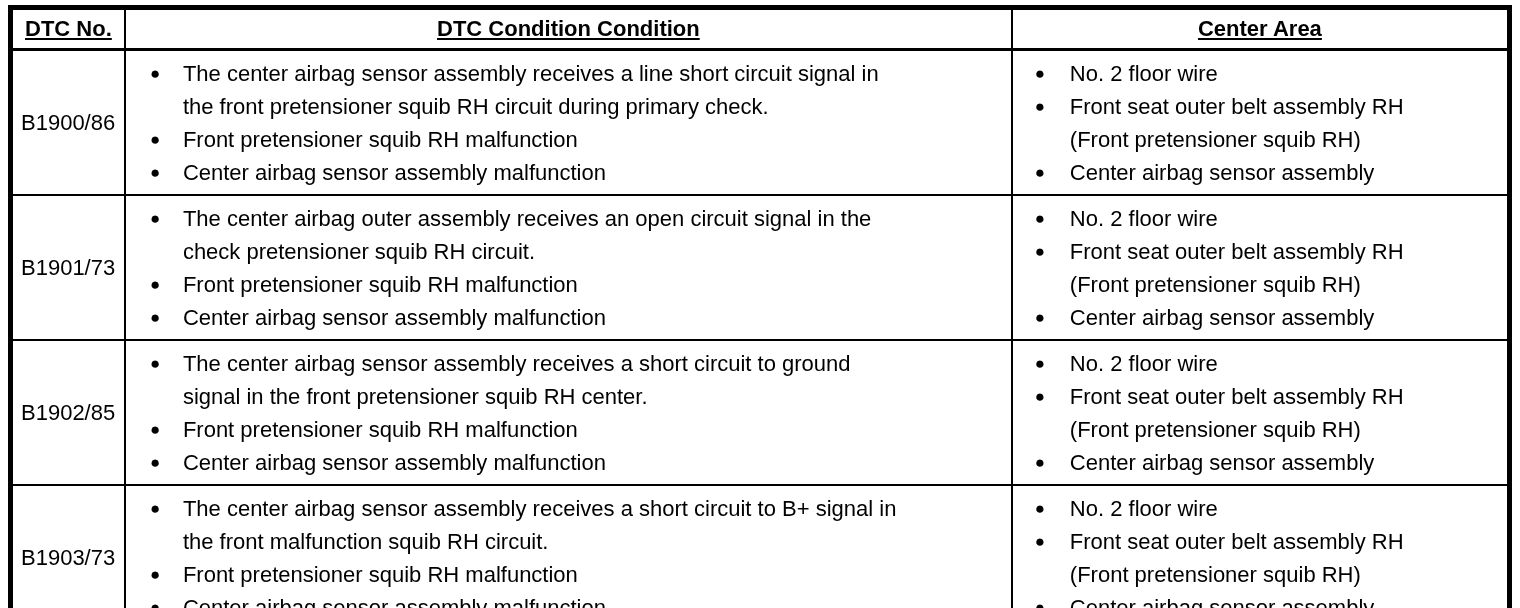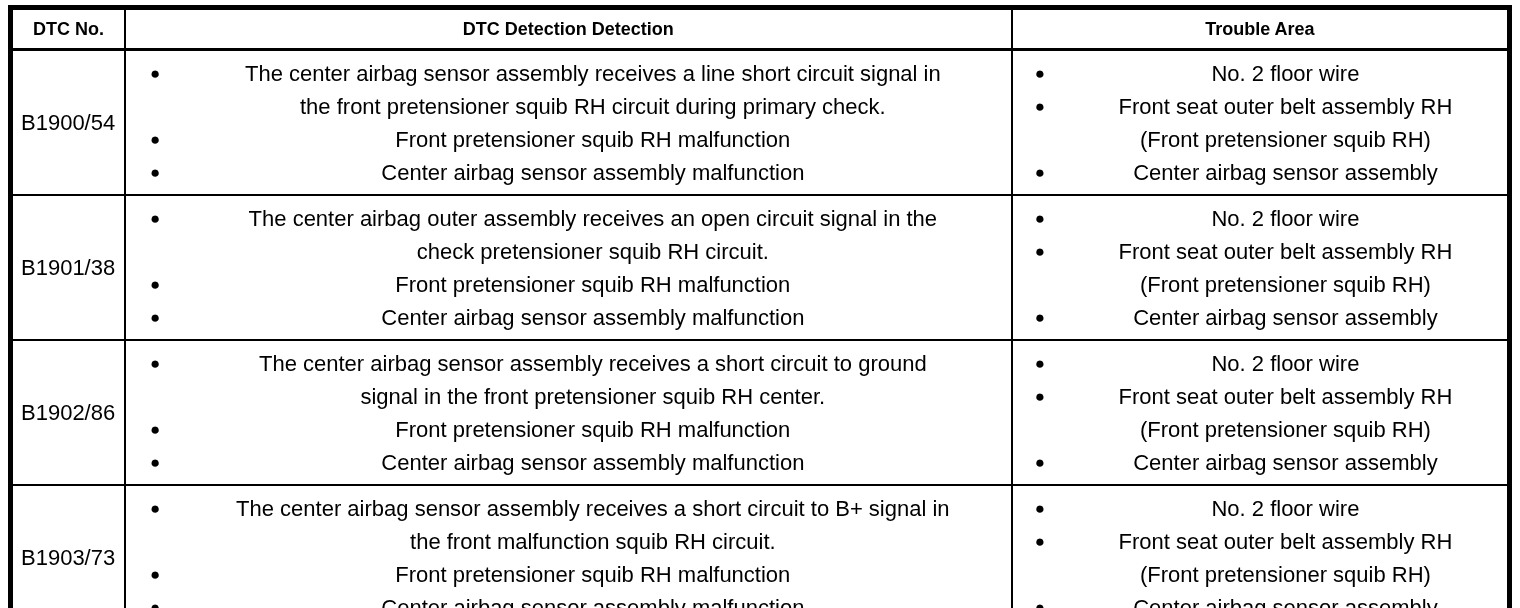--- a/index.html
+++ b/index.html
@@ -27,24 +27,25 @@
     width: 100%;
     border: 5px solid #000;
   }
   .dtc-table th, .dtc-table td {
     border: 2px solid #000;
     padding: 0;
   }
   .dtc-table thead th {
     border-bottom-width: 3px;
     height: 38px;
-    font-size: 18px;
+    font-size: 22px;
     font-weight: bold;
     text-align: center;
     vertical-align: middle;
+    text-decoration: underline;
   }
   .dtc-table tbody td {
     font-size: 22px;
     vertical-align: middle;
     height: 137px;
   }
   col.c-dtc    { width: 114px; }
   col.c-cond   { width: 884px; }
   col.c-area   { width: 496px; }
 
@@ -64,43 +65,42 @@
     flex: none;
     width: 33px;
     font-size: 17px;
     line-height: 33px;
   }
   .area-cell .bullet { width: 35px; }
   .lines { flex: 1; min-width: 0; }
   .line  {
     line-height: 33px;
     white-space: nowrap;
-    text-align: center;
   }
 </style>
 </head>
 <body>
 
 <div class="page">
   <table class="dtc-table">
     <colgroup>
       <col class="c-dtc">
       <col class="c-cond">
       <col class="c-area">
     </colgroup>
     <thead>
       <tr>
         <th>DTC No.</th>
-        <th>DTC Detection Detection</th>
-        <th>Trouble Area</th>
+        <th>DTC Condition Condition</th>
+        <th>Center Area</th>
       </tr>
     </thead>
     <tbody id="table-body">
   <tr>
-    <td class="dtc-cell">B1900/54</td>
+    <td class="dtc-cell">B1900/86</td>
     <td class="cond-cell">
             <div class="item">
               <span class="bullet">●</span>
               <div class="lines">
                 <div class="line">The center airbag sensor assembly receives a line short circuit signal in</div>
                 <div class="line">the front pretensioner squib RH circuit during primary check.</div>
               </div>
             </div>
             <div class="item">
               <span class="bullet">●</span>
@@ -132,21 +132,21 @@
             <div class="item">
               <span class="bullet">●</span>
               <div class="lines">
                 <div class="line">Center airbag sensor assembly</div>
               </div>
             </div>
           </td>
   </tr>
 
   <tr>
-    <td class="dtc-cell">B1901/38</td>
+    <td class="dtc-cell">B1901/73</td>
     <td class="cond-cell">
             <div class="item">
               <span class="bullet">●</span>
               <div class="lines">
                 <div class="line">The center airbag outer assembly receives an open circuit signal in the</div>
                 <div class="line">check pretensioner squib RH circuit.</div>
               </div>
             </div>
             <div class="item">
               <span class="bullet">●</span>
@@ -178,21 +178,21 @@
             <div class="item">
               <span class="bullet">●</span>
               <div class="lines">
                 <div class="line">Center airbag sensor assembly</div>
               </div>
             </div>
           </td>
   </tr>
 
   <tr>
-    <td class="dtc-cell">B1902/86</td>
+    <td class="dtc-cell">B1902/85</td>
     <td class="cond-cell">
             <div class="item">
               <span class="bullet">●</span>
               <div class="lines">
                 <div class="line">The center airbag sensor assembly receives a short circuit to ground</div>
                 <div class="line">signal in the front pretensioner squib RH center.</div>
               </div>
             </div>
             <div class="item">
               <span class="bullet">●</span>

